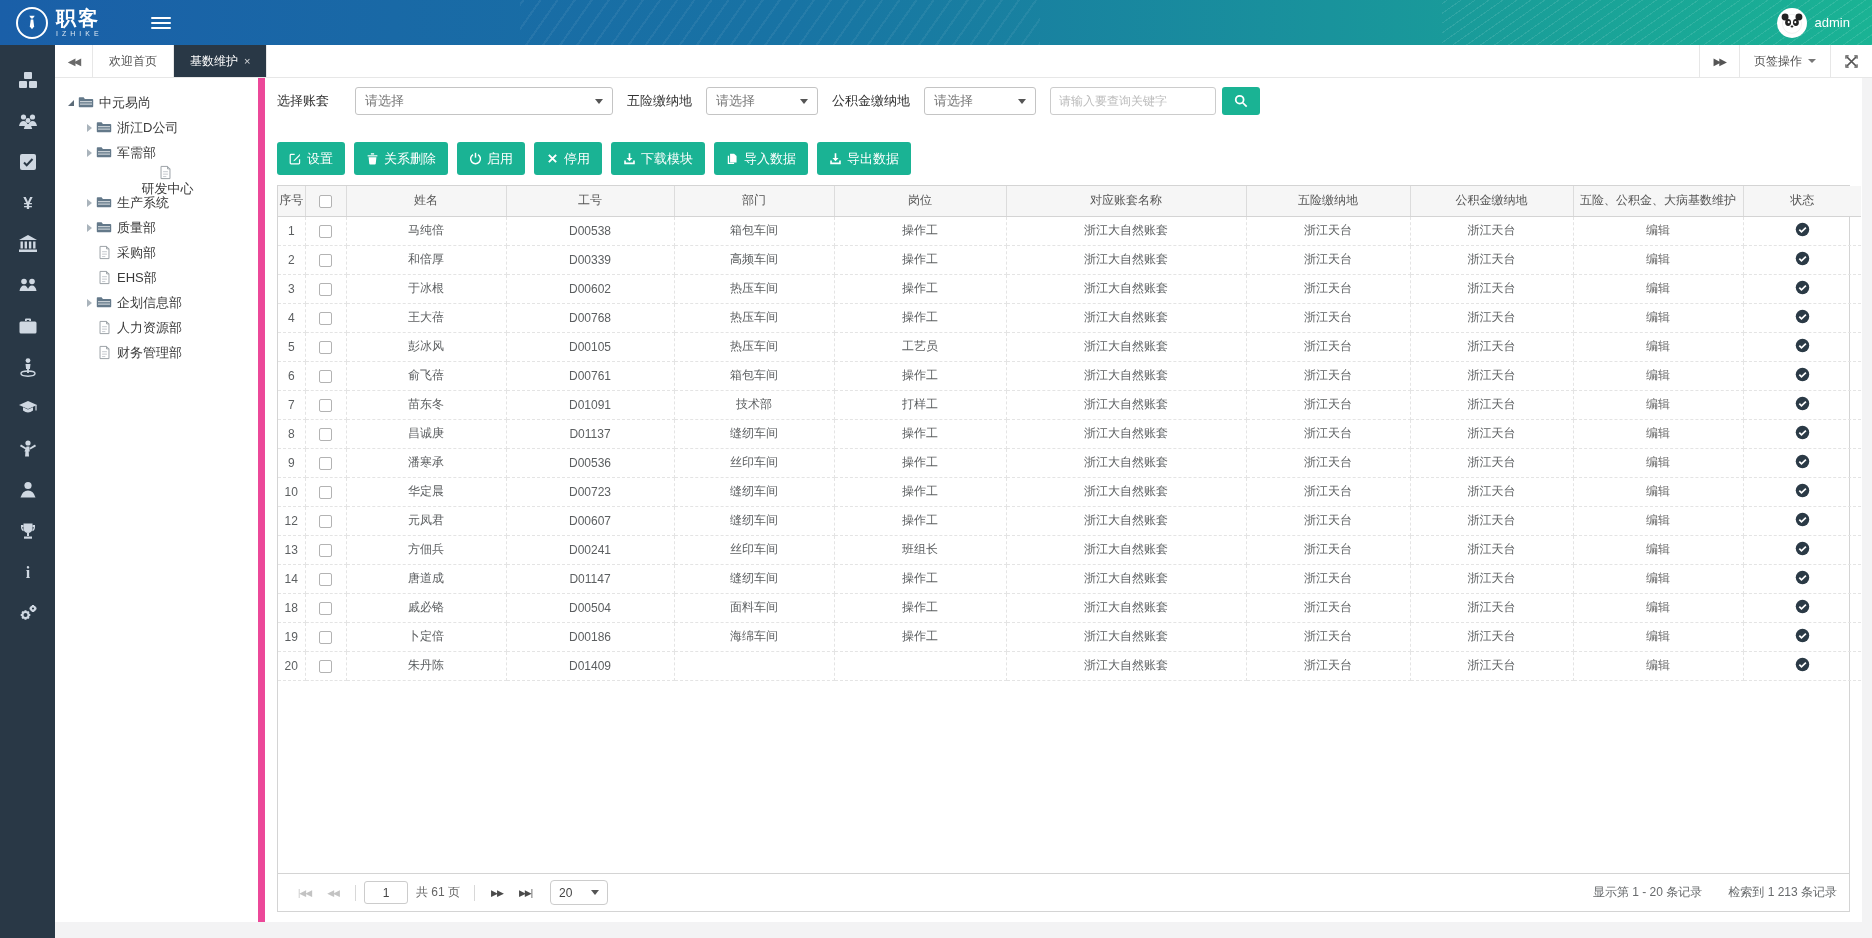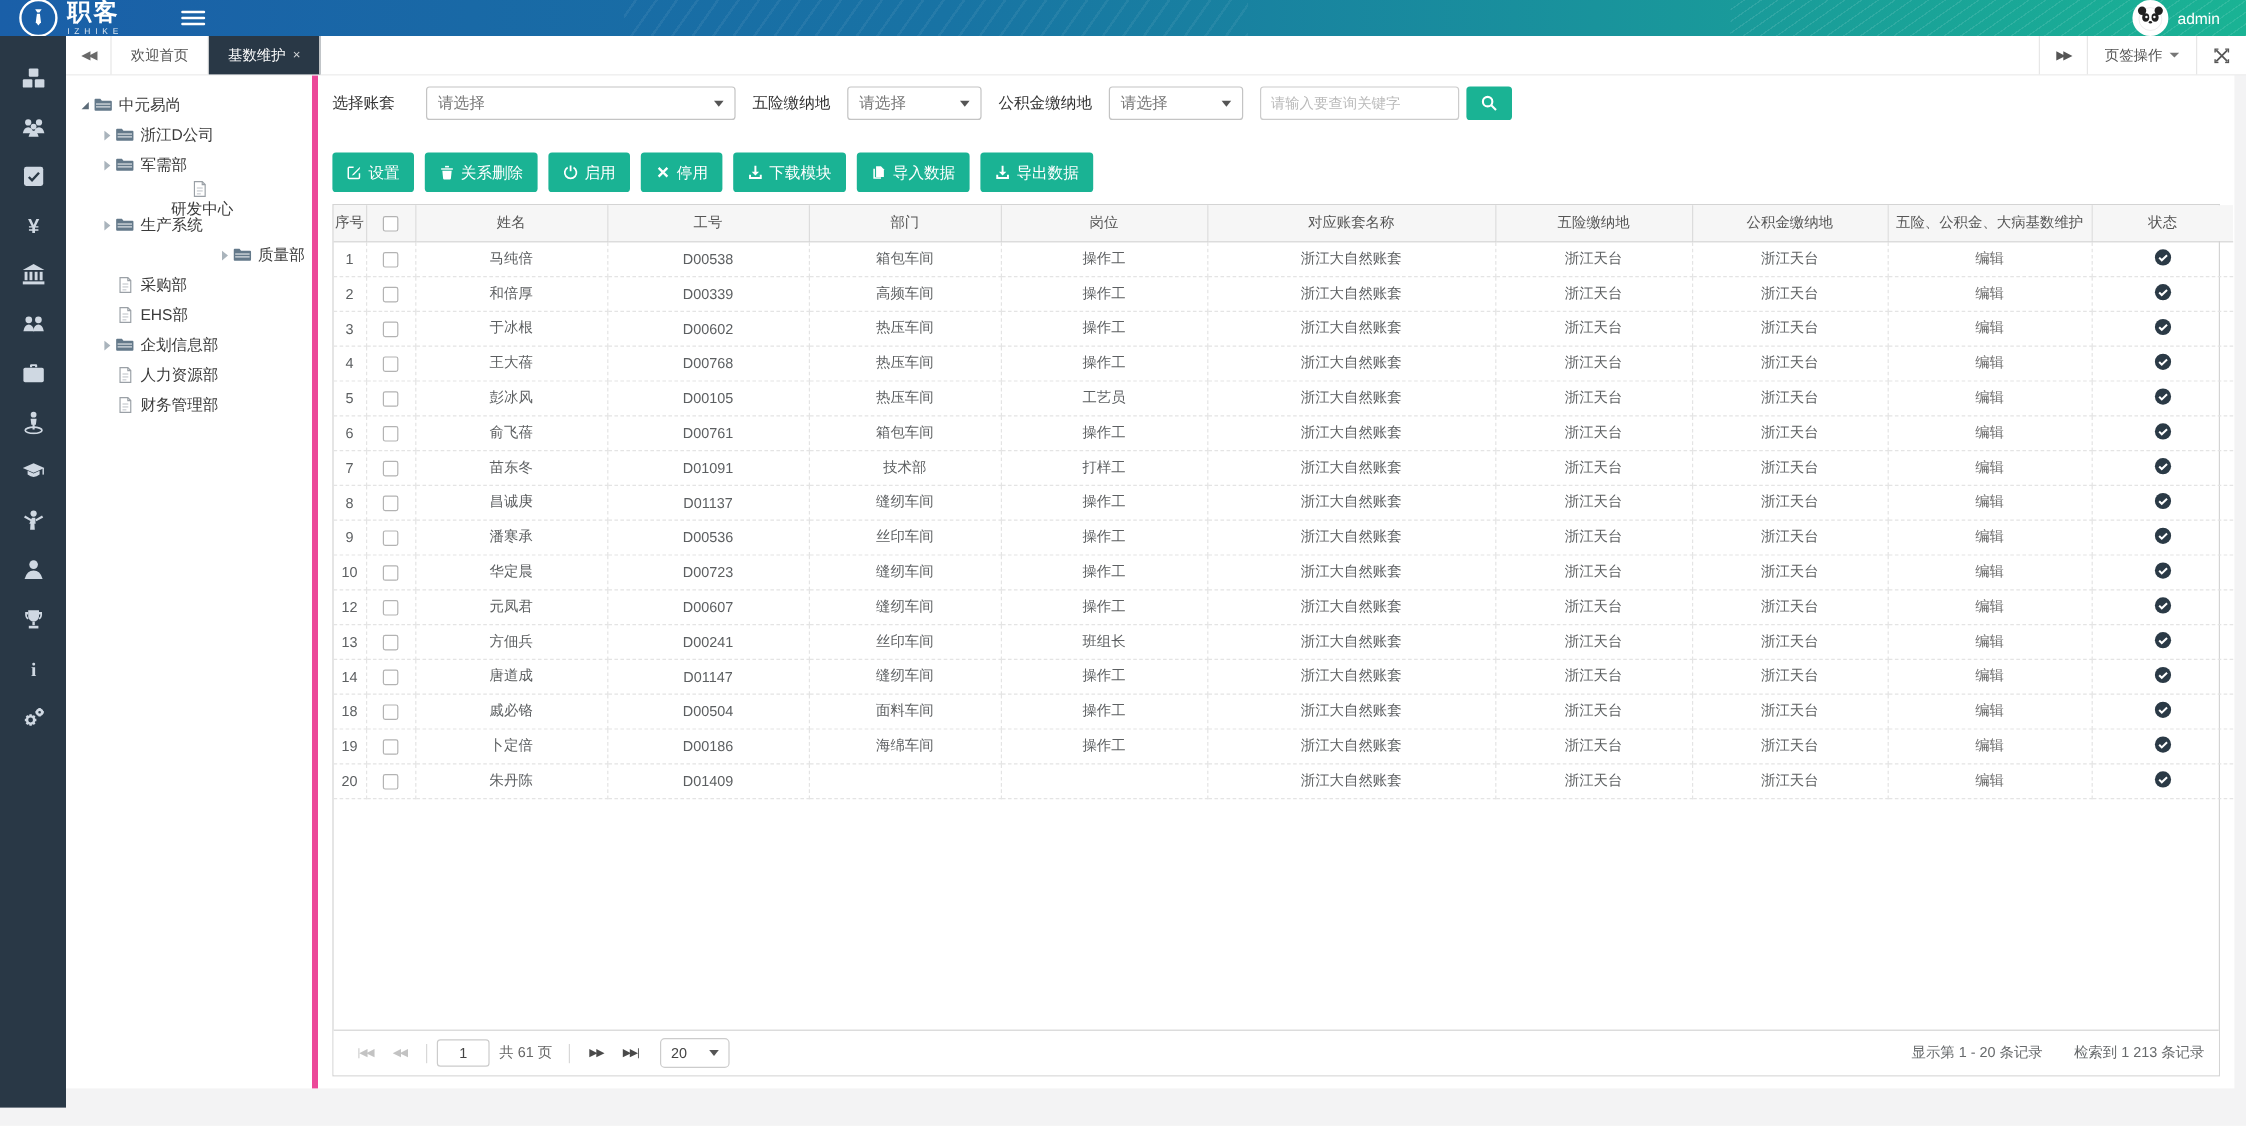--- a/index.html
+++ b/index.html
@@ -1,19 +1,19 @@
 <!DOCTYPE html>
 <html style="--accent: #1ab394;"><head>
 <meta charset="utf-8">
 <style>
   *{margin:0;padding:0;box-sizing:border-box}
   html,body{width:1872px;height:938px;overflow:hidden;font-family:"Liberation Sans","DejaVu Sans",sans-serif;background:#f3f3f4}
 
   
-  .header{position:relative;height:30px;background:linear-gradient(90deg,#1a5fa8 0%,#1873a4 42%,#1ab394 100%);display:flex;align-items:center;color:#fff;overflow:hidden}
+  .header{position:relative;height:45px;background:linear-gradient(90deg,#1a5fa8 0%,#1873a4 42%,#1ab394 100%);display:flex;align-items:center;color:#fff;overflow:hidden}
   .swoosh{position:absolute;top:0;bottom:0;pointer-events:none}
   .swoosh.s1{left:520px;width:520px;background:repeating-linear-gradient(-55deg,rgba(255,255,255,.06) 0 2px,transparent 2px 14px)}
   .swoosh.s2{right:0;width:430px;background:repeating-linear-gradient(-35deg,rgba(255,255,255,.10) 0 1px,transparent 1px 8px)}
   .logo{display:flex;align-items:center;gap:8px;padding-left:16px}
   .logo-ring{width:32px;height:32px;border:2px solid #fff;border-radius:50%;display:flex;align-items:center;justify-content:center}
   .logo-txt{line-height:1}
   .logo-title{font-size:20px;font-weight:bold;letter-spacing:2px}
   .logo-sub{font-size:7px;letter-spacing:4px;margin-top:2px;opacity:.85}
   .hamburger{margin-left:48px;width:20px;cursor:pointer}
   .hamburger span{display:block;height:2px;background:#fff;margin:3px 0;border-radius:1px}
@@ -34,21 +34,21 @@
   .tab-scroll{width:38px;display:flex;align-items:center;justify-content:center;border-right:1px solid #e7e7e7;cursor:pointer;color:#6a6a6a;letter-spacing:-2px;font-size:10px}
   .tab{display:flex;align-items:center;gap:6px;padding:0 16px;border-right:1px solid #e7e7e7;cursor:pointer;white-space:nowrap}
   .tab.active{background:#293846;color:#fff}
   .tab .x{font-size:11px;opacity:.8}
   .tab-right{margin-left:auto;display:flex;align-items:stretch}
   .tab-right>div{display:flex;align-items:center;justify-content:center;border-left:1px solid #e7e7e7;cursor:pointer;padding:0 14px;color:#555}
   .caret-down{width:0;height:0;border-left:4px solid transparent;border-right:4px solid transparent;border-top:4px solid #777;margin-left:6px}
 
   
   .content{flex:1;display:flex;background:#f3f3f4;min-height:0}
-  .tree-panel{width:210px;background:#fff;border-right:5px solid #ec4899;height:calc(100% - 16px);padding:12px 6px;font-size:13px;color:#3a3a3a;overflow:hidden}
+  .tree-panel{width:210px;background:#fff;border-right:7px solid #ec4899;height:calc(100% - 16px);padding:12px 6px;font-size:13px;color:#3a3a3a;overflow:hidden}
   .tree-row{display:flex;align-items:center;height:25px;cursor:pointer;white-space:nowrap}
   .tr-caret{width:12px;display:flex;justify-content:center;align-items:center;flex:none}
   .c-exp{width:0;height:0;border-left:6px solid transparent;border-bottom:6px solid #5c6b78}
   .c-col{width:0;height:0;border-top:4px solid transparent;border-bottom:4px solid transparent;border-left:5px solid #aab4bc}
   .tr-icon{width:18px;display:flex;justify-content:center;align-items:center;flex:none;margin-right:4px}
   .main-panel{flex:1;background:#fff;height:calc(100% - 16px);margin-right:10px;padding:8px 12px 0 12px;min-width:0;display:flex;flex-direction:column}
 
   
   .filters{display:flex;align-items:center;font-size:13px;color:#333;height:30px}
   .f-label{margin-right:14px;white-space:nowrap}
@@ -317,21 +317,21 @@
               <span class="c-col"></span>
             </span>
             <span class="tr-icon">
               <svg viewBox="0 0 20 16" width="16" height="13">
                 <path d="M1 2.5 q0-1 1-1 h5 l1.6 2 H18 q1 0 1 1 V13 q0 1-1 1 H2 q-1 0-1-1 Z" fill="#64798a"></path>
                 <path d="M2.5 7 h15 M2.5 10 h15" stroke="#fff" stroke-width="1"></path>
               </svg>
             </span>
             <span>生产系统</span>
           </div>
-          <div class="tree-row" style="padding-left: 22px; justify-content: flex-end;">
+          <div class="tree-row" style="padding-left: 22px;">
             <span class="tr-caret">
               <span class="c-col"></span>
             </span>
             <span class="tr-icon">
               <svg viewBox="0 0 20 16" width="16" height="13">
                 <path d="M1 2.5 q0-1 1-1 h5 l1.6 2 H18 q1 0 1 1 V13 q0 1-1 1 H2 q-1 0-1-1 Z" fill="#64798a"></path>
                 <path d="M2.5 7 h15 M2.5 10 h15" stroke="#fff" stroke-width="1"></path>
               </svg>
             </span>
             <span>质量部</span>

